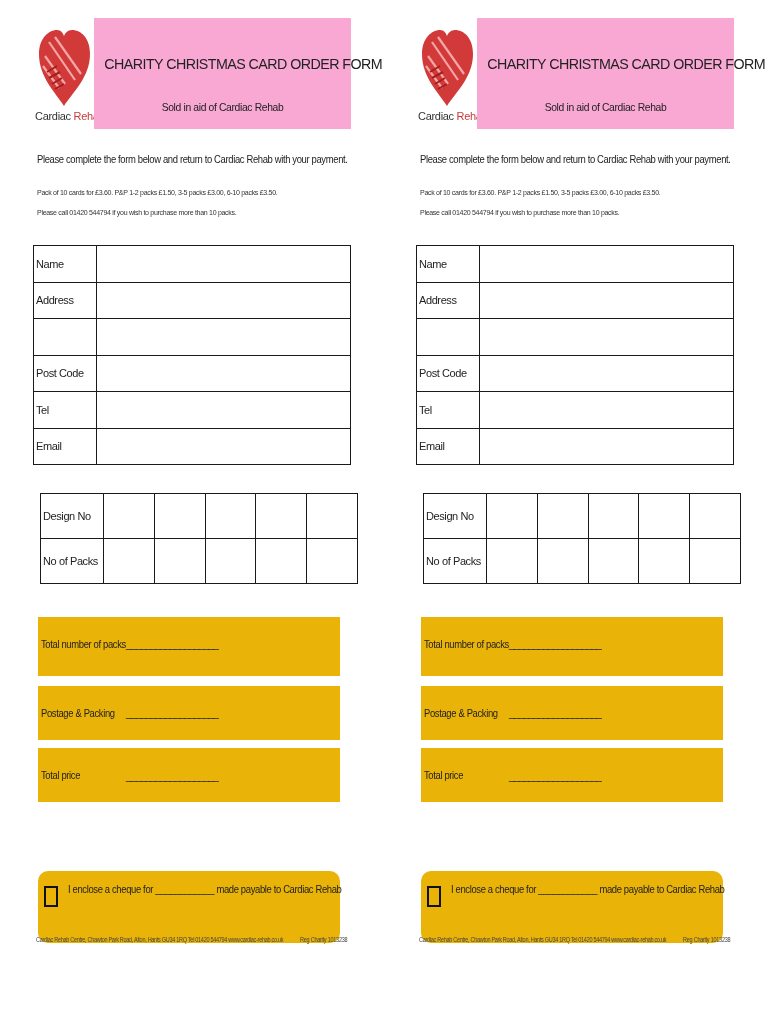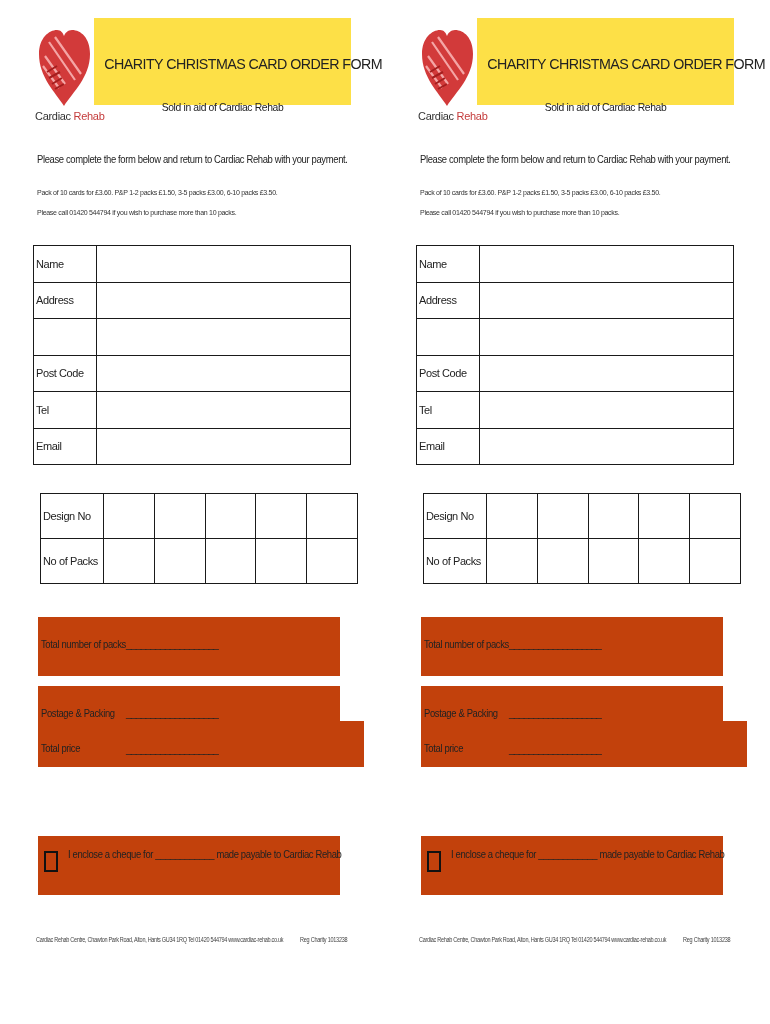--- a/index.html
+++ b/index.html
@@ -6,51 +6,51 @@
   body { width:770px; height:1024px; background:#ffffff; position:relative; overflow:hidden;
          font-family:"Liberation Sans", sans-serif; color:#222; }
   .form { position:absolute; top:0; width:340px; height:1024px; }
   .form.left { left:30px; }
   .form.right { left:413px; }
 
   .logo { position:absolute; left:5px; top:22px; width:58px; height:105px; }
   .logo-text { position:absolute; left:0; top:88px; width:62px; font-size:11px; letter-spacing:-0.3px; white-space:nowrap; color:#333; }
   .logo-text .rehab { color:#c43b3b; }
 
-  .header-box { position:absolute; left:64px; top:18px; width:257px; height:87px; background:#fde047; }
+  .header-box { position:absolute; left:64px; top:18px; width:257px; height:111px; background:#f9a8d4; }
   .title { position:absolute; left:0; width:100%; top:37px; text-align:center; font-size:15.5px; letter-spacing:-0.6px; color:#222; white-space:nowrap; transform:scaleX(0.92); }
   .subtitle { position:absolute; left:0; width:100%; top:83px; text-align:center; font-size:11.5px; letter-spacing:-0.4px; white-space:nowrap; transform:scaleX(0.9); }
 
   .instr { position:absolute; left:7px; top:153px; font-size:10.5px; letter-spacing:-0.4px; white-space:nowrap; transform-origin:left; transform:scaleX(0.9); }
   .note { position:absolute; left:7px; font-size:8px; letter-spacing:-0.35px; white-space:nowrap; transform-origin:left; transform:scaleX(0.88); color:#333; }
   .note.n1 { top:188px; }
   .note.n2 { top:208px; }
 
   table { border-collapse:collapse; position:absolute; }
   table td { border:1.8px solid #1a1a1a; padding:0 2px; font-size:11px; letter-spacing:-0.4px; vertical-align:middle; white-space:nowrap; }
   .details { left:3px; top:245px; width:318px; }
   .details td { height:35.5px; }
   .details td.lbl { width:58px; }
   .design { left:10px; top:493px; width:318px; }
   .design td { height:44px; }
   .design td.lbl { width:58px; }
 
-  .pink { position:absolute; left:8px; width:302px; background:#c2410c; font-size:10.5px; letter-spacing:-0.4px; }
+  .pink { position:absolute; left:8px; width:302px; background:#eab308; font-size:10.5px; letter-spacing:-0.4px; }
   .pink .lbl { position:absolute; left:3px; white-space:nowrap; transform-origin:left; transform:scaleX(0.9); }
   .pink .line { position:absolute; left:88px; white-space:nowrap; letter-spacing:-1px; }
   .p1 { top:617px; height:59px; }
   .p1 .lbl { top:21px; }
   .p1 .line { left:88px; top:21px; }
   .p2 { top:686px; height:54px;text-decoration:underline; }
   .p2 .lbl { top:21px; }
   .p2 .line { top:21px; }
-  .p3 { top:721px; height:46px;padding-left:24px; }
+  .p3 { top:748px; height:54px; }
   .p3 .lbl { top:21px; }
   .p3 .line { top:22px; }
-  .p4 { top:836px; height:59px; }
+  .p4 { top:871px; height:72px;border-radius:10px; }
   .checkbox { position:absolute; left:6px; top:15px; width:10px; height:17px; border:2.5px solid #111; background:transparent; }
   .cheque { position:absolute; left:30px; top:12px; white-space:nowrap; transform-origin:left; transform:scaleX(0.9); }
 
   .footer { position:absolute; left:6px; top:936px; font-size:6.5px; letter-spacing:-0.35px; white-space:nowrap; color:#444; transform-origin:left; transform:scaleX(0.85); }
   .reg { position:absolute; left:270px; top:936px; font-size:6.5px; letter-spacing:-0.3px; white-space:nowrap; color:#444; transform-origin:left; transform:scaleX(0.85); }
 </style>
 </head>
 <body>
 
 <div class="form left">

